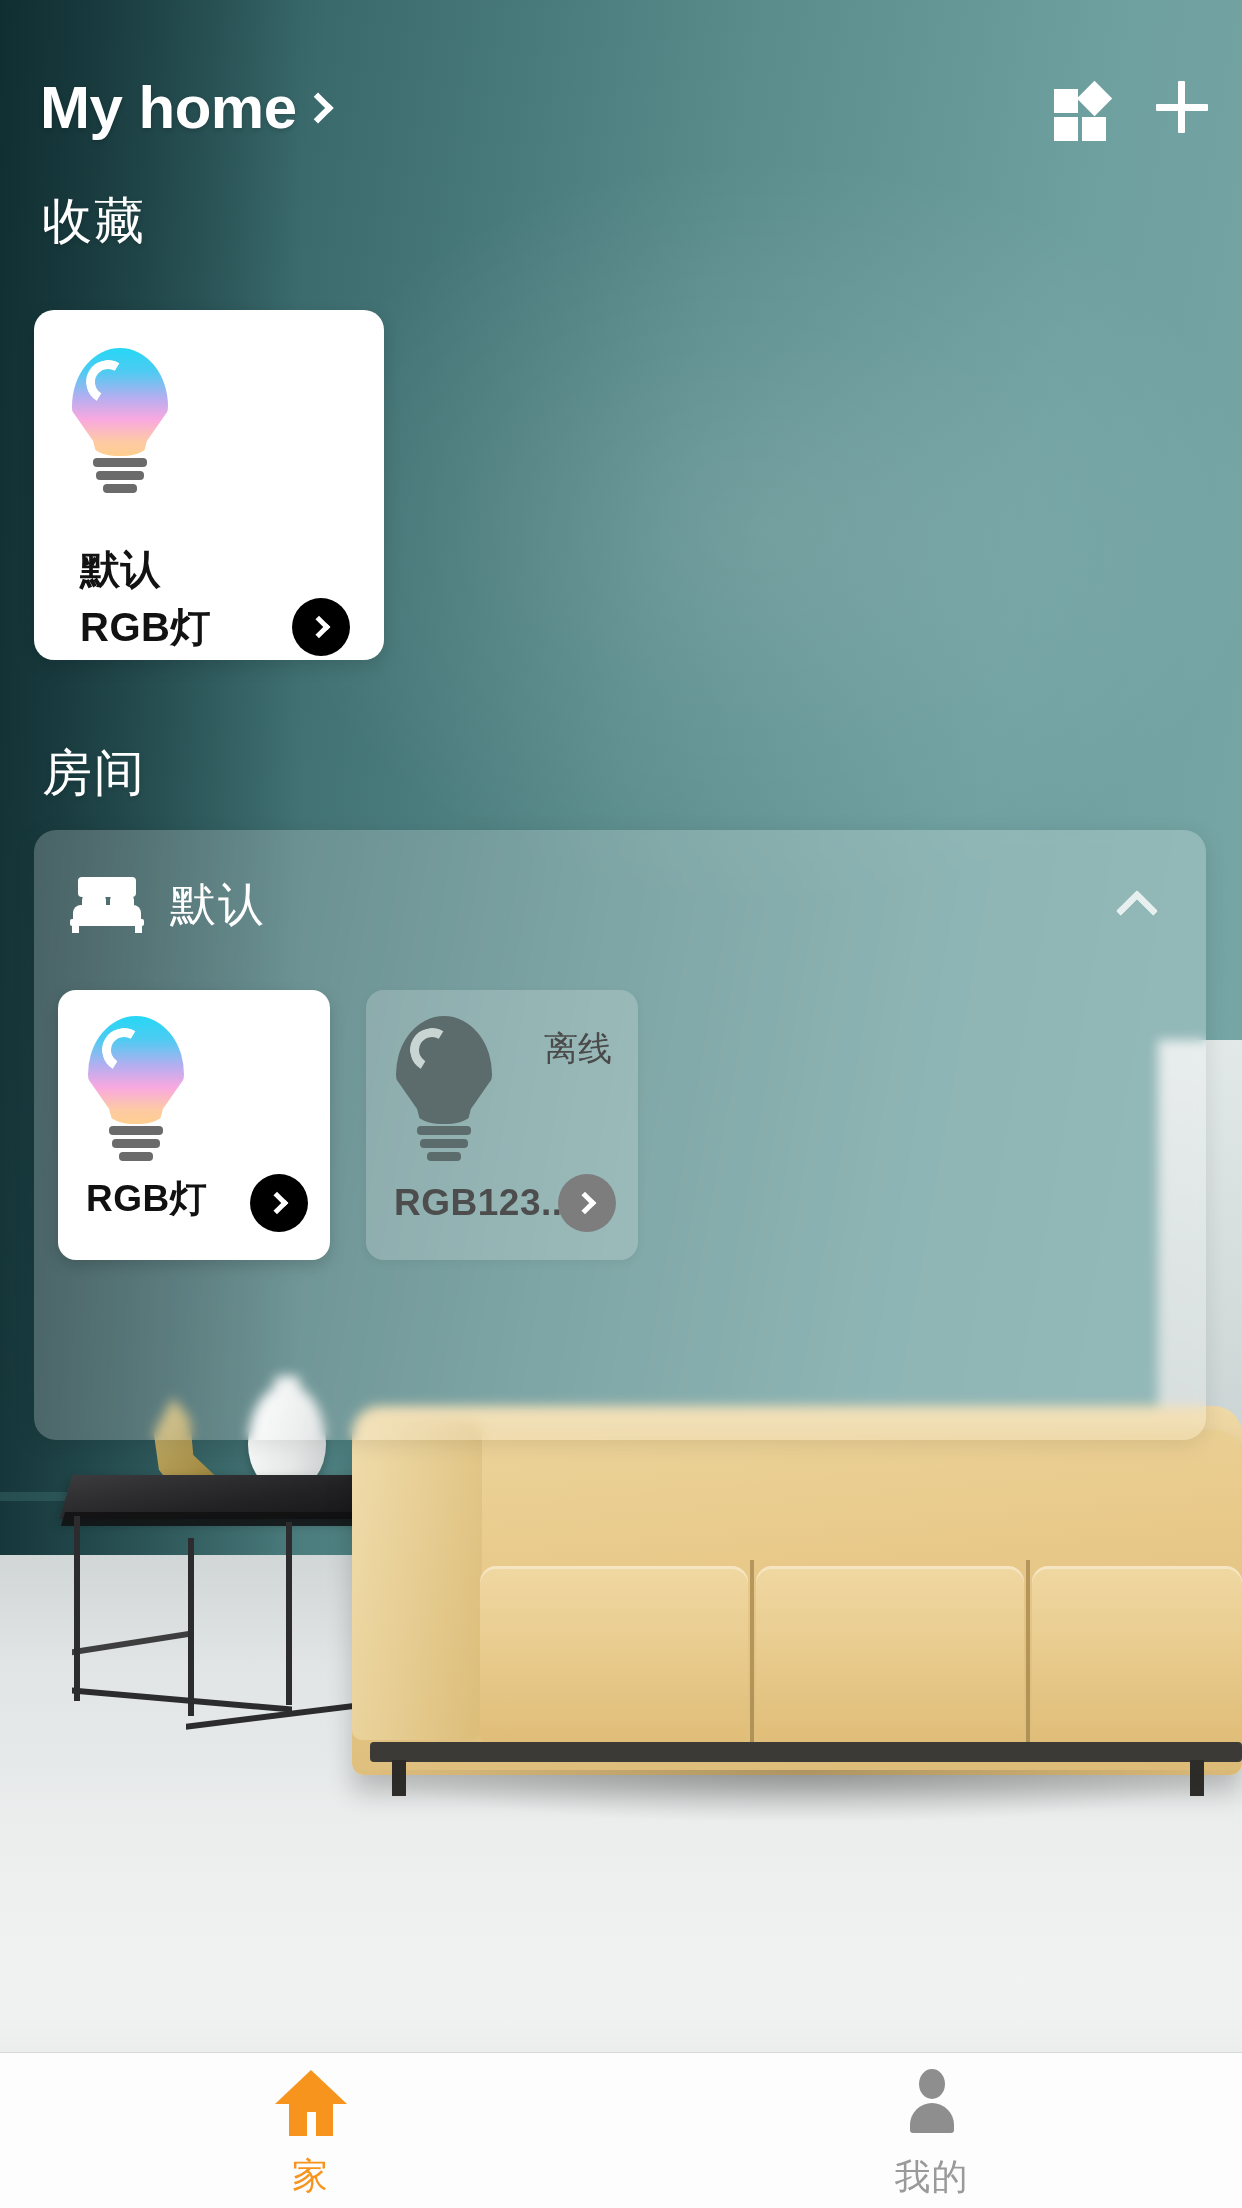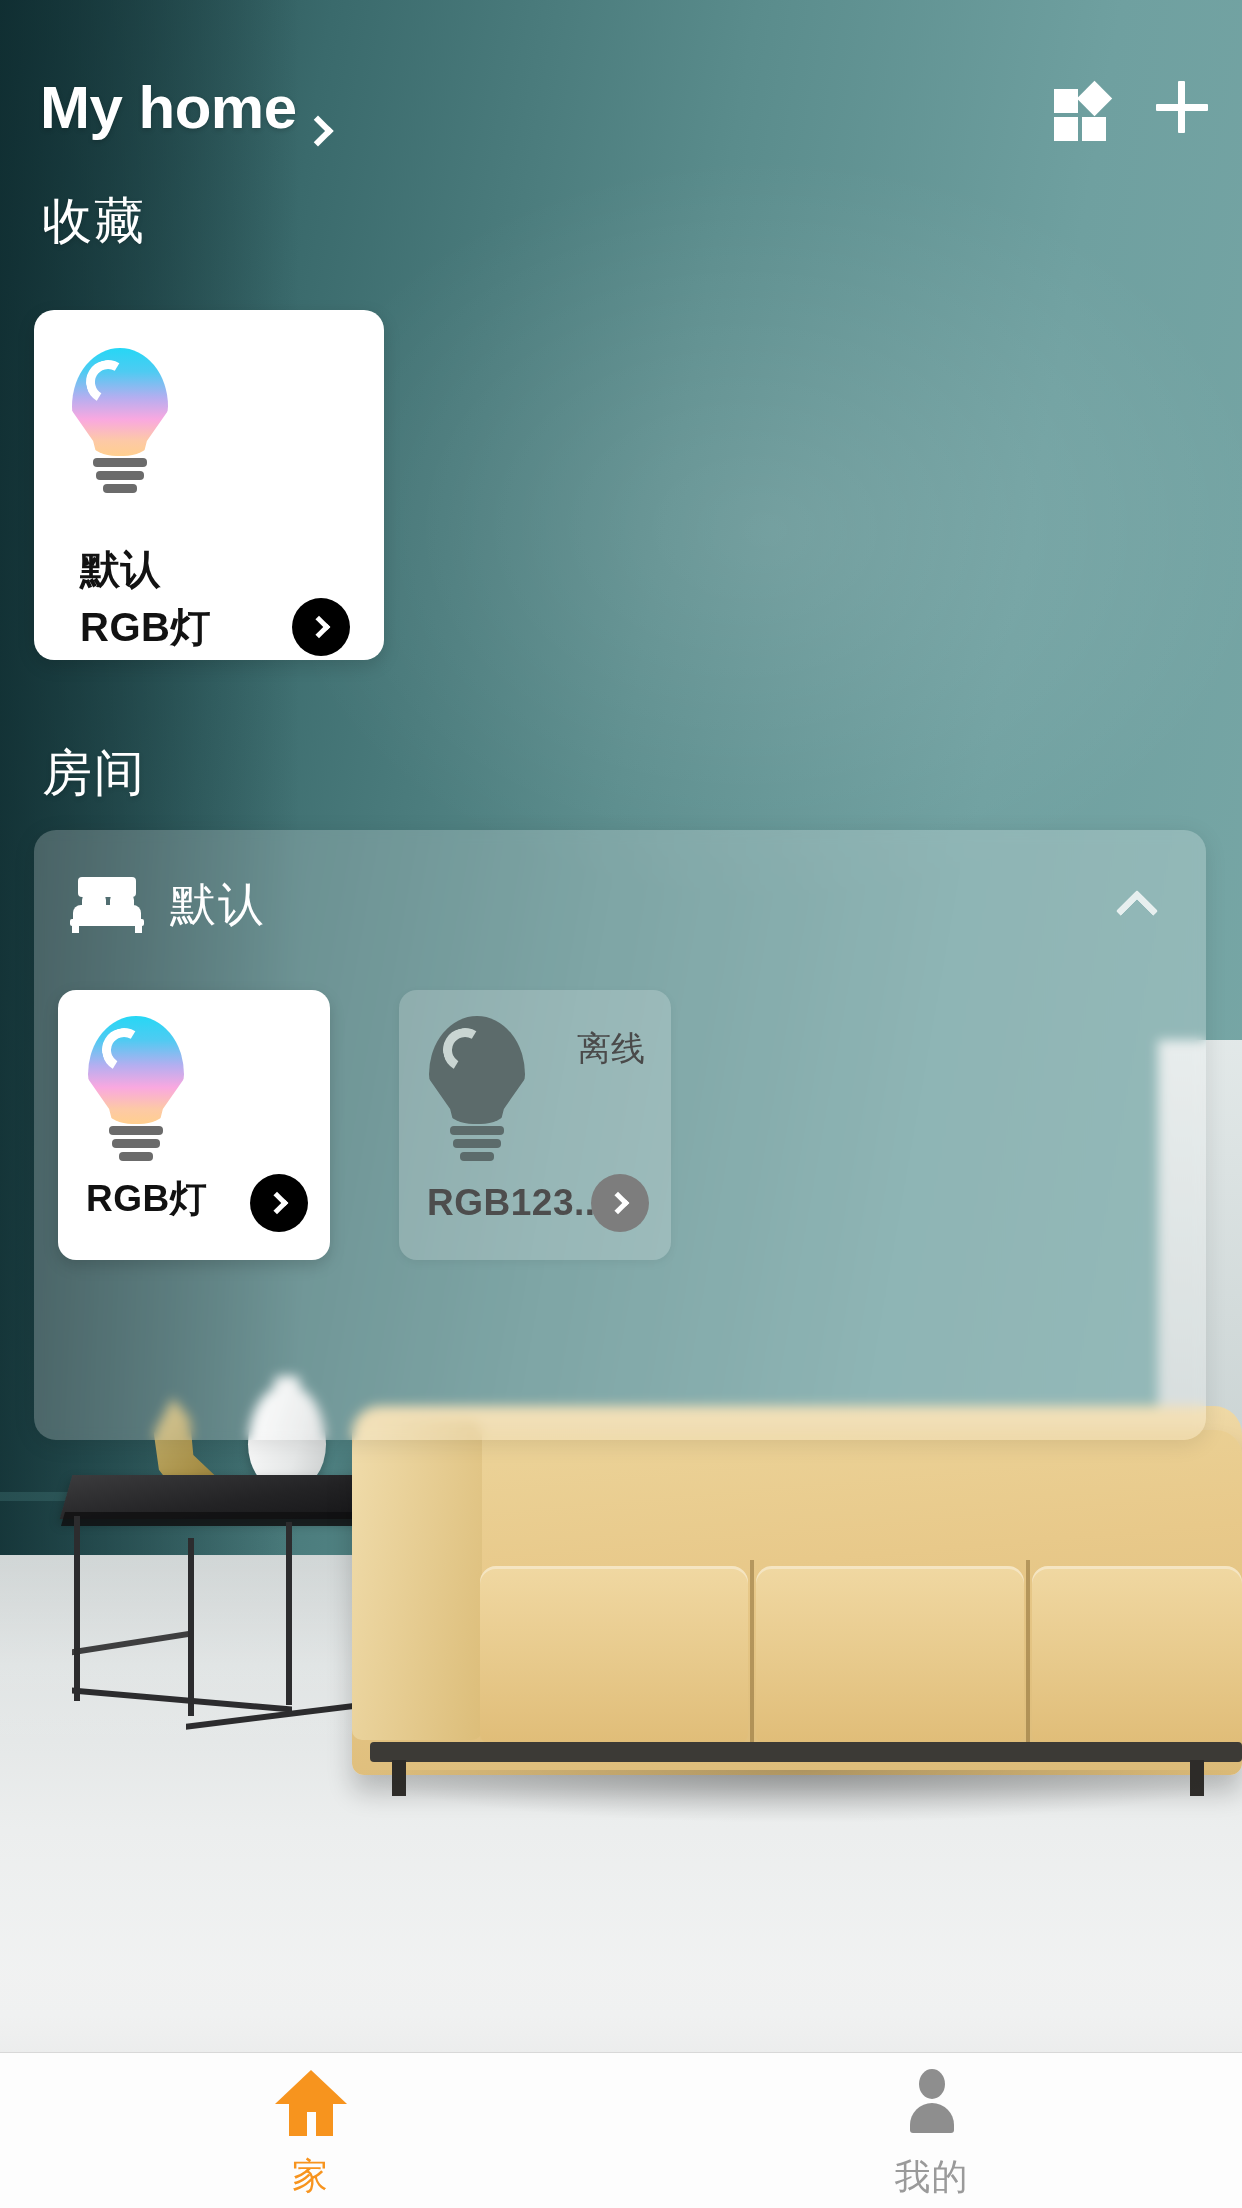--- a/index.html
+++ b/index.html
@@ -187,21 +187,21 @@
   }
   .batt-fill { width:100%; height:100%; background:#fff; border-radius:2px; }
 
   
   .header {
     position:absolute; left:0; top:58px; width:1242px; height:98px;
     display:flex; align-items:center; justify-content:space-between;
     padding:0 34px 0 40px;
   }
   .home-title {
-    display:flex; align-items:flex-end; gap:4px;
+    display:flex; align-items:center; gap:4px;
     color:#fff; font-size:60px; font-weight:700; letter-spacing:-0.5px;
     text-shadow:0 2px 5px rgba(0,0,0,.18);
   }
   .title-chevron {
     width:22px; height:22px; border-right:6px solid #fff; border-top:6px solid #fff;
     transform:rotate(45deg); margin-left:6px; margin-top:2px;
   }
   .header-actions { display:flex; align-items:center; gap:46px; }
   .scene-ico { position:relative; width:56px; height:56px; }
   .scene-ico .sq { position:absolute; background:#fff; }
@@ -318,21 +318,20 @@
     position:relative; width:272px; height:270px;
     border-radius:18px;
   }
   .device-card.active {
     background:#fff;
     box-shadow:0 6px 16px rgba(0,0,0,.16);
   }
   .device-card.ghost {
     background:rgba(255,255,255,0.20);
     box-shadow:0 3px 10px rgba(0,0,0,.06);
-    margin-left:33px;
   }
   .dev-ico-wrap { position:absolute; left:30px; top:26px; }
   .dev-status {
     position:absolute; right:26px; top:36px;
     color:#4a4a4a; font-size:34px; font-weight:500;
   }
   .dev-name {
     position:absolute; left:28px; bottom:36px;
     font-size:37px; font-weight:700; letter-spacing:.5px;
     max-width:182px; white-space:nowrap; overflow:hidden;

